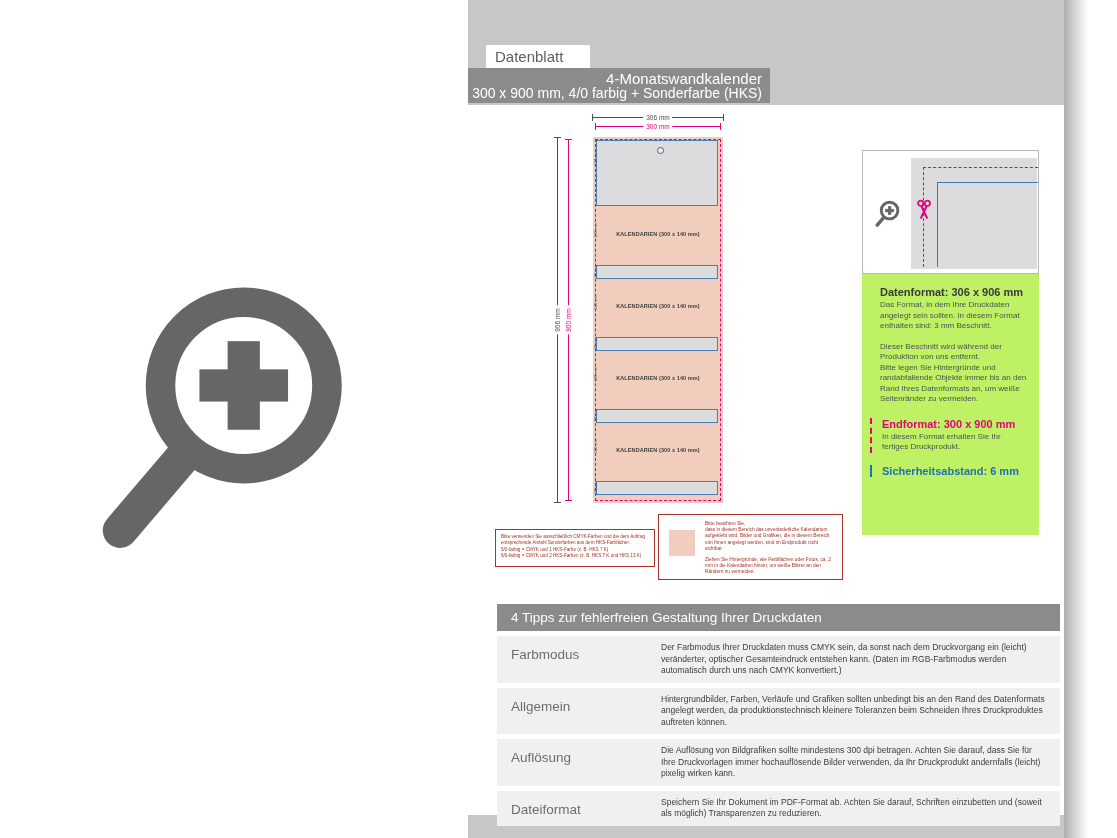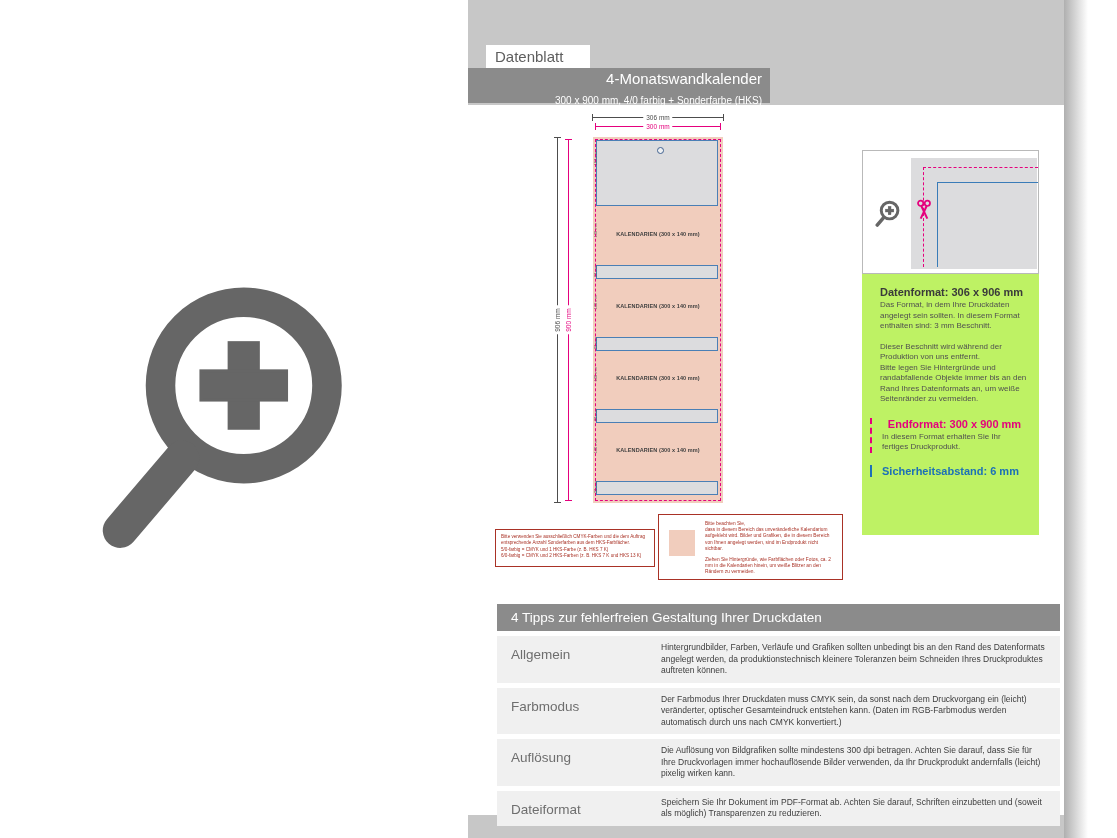--- a/index.html
+++ b/index.html
@@ -14,21 +14,21 @@
   #sheet-shadow{left:1064px;top:0;width:24px;height:838px;
     background:linear-gradient(to right, rgba(110,110,110,.55), rgba(255,255,255,0));}
   #top-band{left:468px;top:0;width:596px;height:105px;background:#c7c7c7;}
   #bottom-band{left:468px;top:815px;width:596px;height:23px;background:#c7c7c7;}
 
   #tab{left:486px;top:45px;width:104px;height:24px;background:#ffffff;color:#5e5e5e;
        font-size:15px;line-height:24px;padding-left:9px;box-sizing:border-box;}
   #title-bar{left:468px;top:68px;width:302px;height:35px;background:#8b8b8b;color:#ffffff;
        text-align:right;box-sizing:border-box;padding:2px 8px 0 0;}
   #title-bar .t1{font-size:15px;line-height:17px;}
-  #title-bar .t2{font-size:10px;line-height:13px;margin-top:7px;}
+  #title-bar .t2{font-size:14px;line-height:13px;}
 
   
   .dim{color:#4d4d4d;}
   .dim.mag{color:#e5007d;}
   .dimh{height:8px;}
   .dimh .ln{position:absolute;left:0;right:0;top:4px;border-top:1px solid currentColor;}
   .dimh .tk{position:absolute;top:1px;height:7px;border-left:1px solid currentColor;width:0;}
   .dimh .lb{position:absolute;left:50%;top:0;transform:translateX(-50%);background:#fff;
             padding:0 3px;font-size:6.5px;line-height:9px;white-space:nowrap;}
   .dimv{width:8px;}
@@ -74,21 +74,21 @@
   #small-zoom{position:absolute;left:12px;top:48px;width:27px;height:29px;}
   #scissors{position:absolute;left:53px;top:46px;width:16px;height:26px;}
 
   #info-panel{left:862px;top:274px;width:177px;height:261px;background:#bef264;
               box-sizing:border-box;padding:12px 12px 10px 20px;}
   #info-panel h4{margin:0 0 2px 0;font-size:11px;line-height:12px;color:#3a3a3a;}
   #info-panel p{margin:0;font-size:8px;line-height:10.5px;color:#505050;}
   #info-panel .sp{height:10px;}
   .sect{margin-left:-12px;padding-left:10px;}
   #sect-end{border-left:2px dashed #e5007d;}
-  #sect-end h4{color:#e5007d;text-align:center;}
+  #sect-end h4{color:#e5007d;}
   #sect-safe{border-left:2px solid #1d70b7;}
   #sect-safe h4{color:#1d70b7;}
 
   
   #tips{left:497px;top:604px;width:563px;}
   #tips-header{background:#8b8b8b;color:#fff;font-size:13.5px;line-height:27px;height:27px;
                padding-left:14px;}
   .tip-row{display:flex;background:#f0f0f0;margin-top:5px;}
   .tip-label{width:150px;flex:none;font-size:13.5px;color:#6e6e6e;padding:11px 0 0 14px;}
   .tip-text{flex:1;font-size:8.5px;line-height:11.5px;color:#3c3c3c;padding:6px 14px 6px 0;}
@@ -221,28 +221,28 @@
     <div class="sp" style="height:12px;"></div>
     <div class="sect" id="sect-safe">
       <h4>Sicherheitsabstand: 6 mm</h4>
     </div>
   </div>
 
   <div id="tips" class="abs">
     <div id="tips-header">4 Tipps zur fehlerfreien Gestaltung Ihrer Druckdaten</div>
 
     <div class="tip-row">
+      <div class="tip-label">Farbmodus</div>
+      <div class="tip-text">Der Farbmodus Ihrer Druckdaten muss CMYK sein, da sonst nach dem Druckvorgang ein (leicht) veränderter, optischer Gesamteindruck entstehen kann. (Daten im RGB-Farbmodus werden automatisch durch uns nach CMYK konvertiert.)</div>
+    </div>
+    <div class="tip-row">
       <div class="tip-label">Allgemein</div>
       <div class="tip-text">Hintergrundbilder, Farben, Verläufe und Grafiken sollten unbedingt bis an den Rand des Datenformats angelegt werden, da produktionstechnisch kleinere Toleranzen beim Schneiden Ihres Druckproduktes auftreten können.</div>
     </div>
     <div class="tip-row">
-      <div class="tip-label">Farbmodus</div>
-      <div class="tip-text">Der Farbmodus Ihrer Druckdaten muss CMYK sein, da sonst nach dem Druckvorgang ein (leicht) veränderter, optischer Gesamteindruck entstehen kann. (Daten im RGB-Farbmodus werden automatisch durch uns nach CMYK konvertiert.)</div>
-    </div>
-    <div class="tip-row">
       <div class="tip-label">Auflösung</div>
       <div class="tip-text">Die Auflösung von Bildgrafiken sollte mindestens 300 dpi betragen. Achten Sie darauf, dass Sie für Ihre Druckvorlagen immer hochauflösende Bilder verwenden, da Ihr Druckprodukt andernfalls (leicht) pixelig wirken kann.</div>
     </div>
     <div class="tip-row">
       <div class="tip-label">Dateiformat</div>
       <div class="tip-text">Speichern Sie Ihr Dokument im PDF-Format ab. Achten Sie darauf, Schriften einzubetten und (soweit als möglich) Transparenzen zu reduzieren.</div>
     </div>
   </div>
 
 </div>

